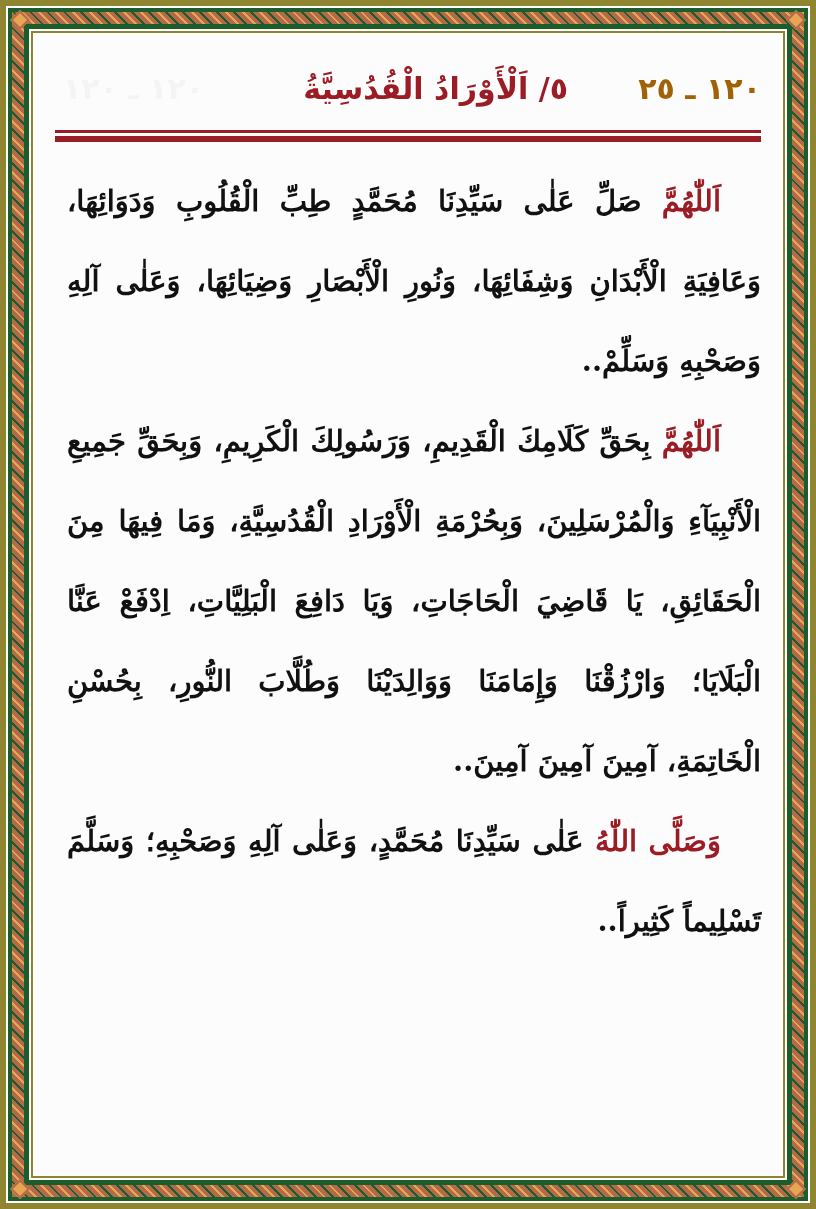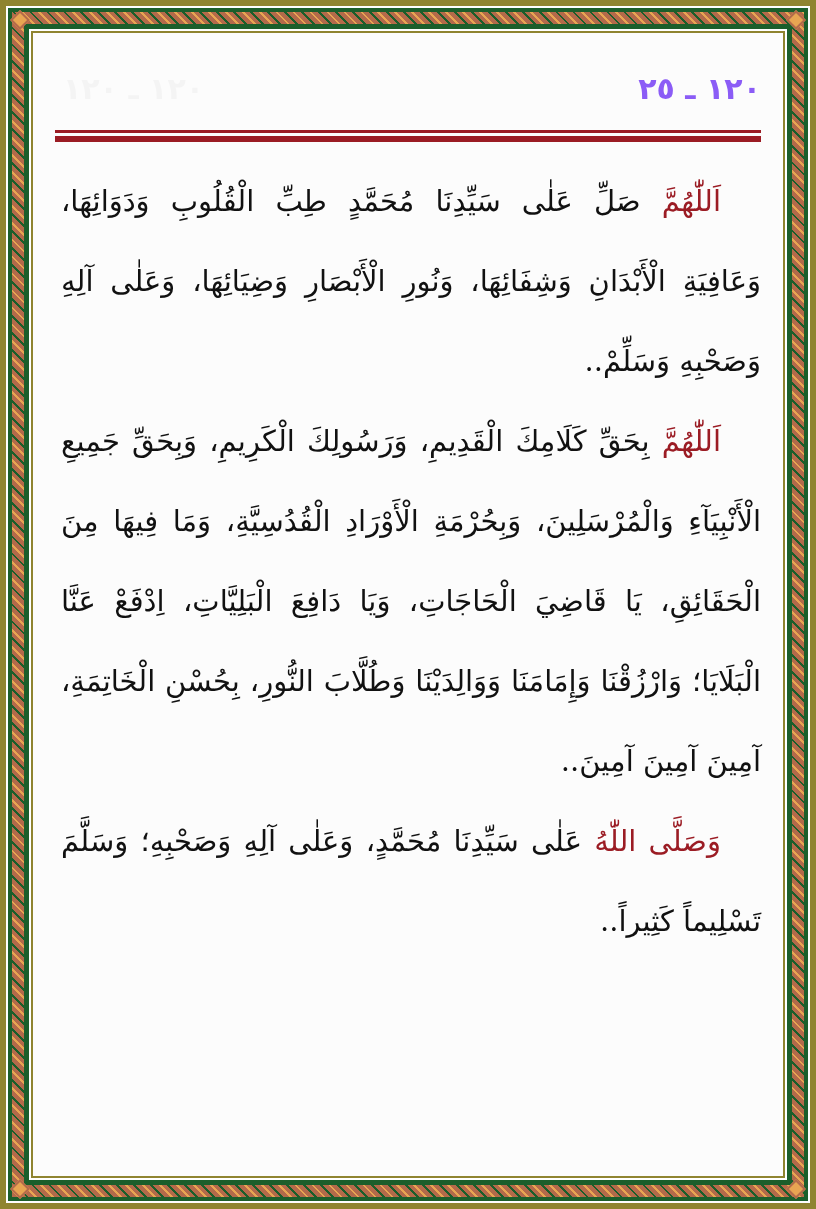--- a/index.html
+++ b/index.html
@@ -52,65 +52,66 @@
     width: 100%; height: 100%; box-sizing: border-box;
     background: #fcfcfc;
     direction: rtl;
   }
   .header {
     position: absolute; top: 38px; left: 0; right: 0; height: 50px;
     direction: rtl;
   }
   .page-range {
     position: absolute; right: 22px; top: 0;
-    font-size: 30px; font-weight: bold; color: #8b5cf6;
+    font-size: 30px; font-weight: bold; color: #a16207;
     font-family: "DejaVu Sans", sans-serif;
   }
   .chapter-title {
     position: absolute; right: 215px; top: 0;
     font-size: 30px; font-weight: bold; color: #9b1c24;
     font-family: "DejaVu Sans", sans-serif;
   }
   .ghost-numbers {
     position: absolute; left: 30px; top: 0;
     font-size: 30px; font-weight: bold; color: #f4f4f4;
   }
   .rule-thick {
     position: absolute; top: 97px; left: 22px; right: 22px;
     height: 3px; background: #9b1c24;
   }
   .rule-thick2 {
     position: absolute; top: 103px; left: 22px; right: 22px;
     height: 6px; background: #9b1c24;
   }
   .body-text {
-    position: absolute; top: 128px; left: 28px; right: 22px;
+    position: absolute; top: 128px; left: 34px; right: 22px;
     direction: rtl; text-align: justify;
     font-family: "DejaVu Serif", serif;
-    font-size: 29px; line-height: 80px; color: #111;
+    font-size: 29px; line-height: 80px; color: #111; font-weight: bold;
   }
   .para { margin: 0; text-indent: 40px; }
   .para .hl { color: #9b1c24; }
 </style>
 </head>
 <body>
 
 <div class="page-frame">
   <div class="white-gap-1">
     <div class="green-band">
       <span class="corner tl"></span>
       <span class="corner tr"></span>
       <span class="corner bl"></span>
       <span class="corner br"></span>
       <div class="inner-gap">
         <div class="inner-line">
           <div class="content">
 
             <div class="header">
               <span class="page-range">١٢٠ ـ ٢٥</span>
+              <span class="chapter-title">٥/ اَلْأَوْرَادُ الْقُدُسِيَّةُ</span>
               <span class="ghost-numbers">١٢٠ ـ ١٢٠</span>
             </div>
             <div class="rule-thick"></div>
             <div class="rule-thick2"></div>
 
             <div class="body-text">
               <p class="para">
                 <span class="hl">اَللّٰهُمَّ</span>
                 <span>صَلِّ عَلٰى سَيِّدِنَا مُحَمَّدٍ طِبِّ الْقُلُوبِ وَدَوَائِهَا،</span>
                 <span>وَعَافِيَةِ الْأَبْدَانِ وَشِفَائِهَا، وَنُورِ الْأَبْصَارِ وَضِيَائِهَا، وَعَلٰى</span>

